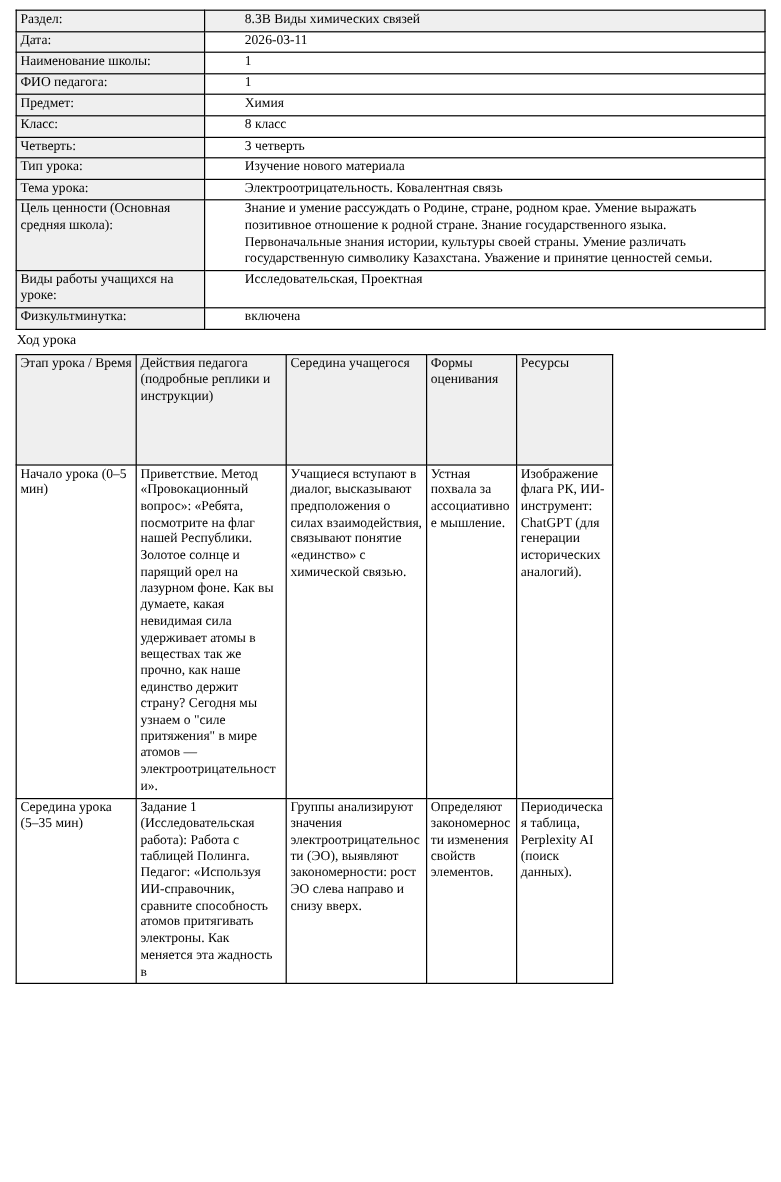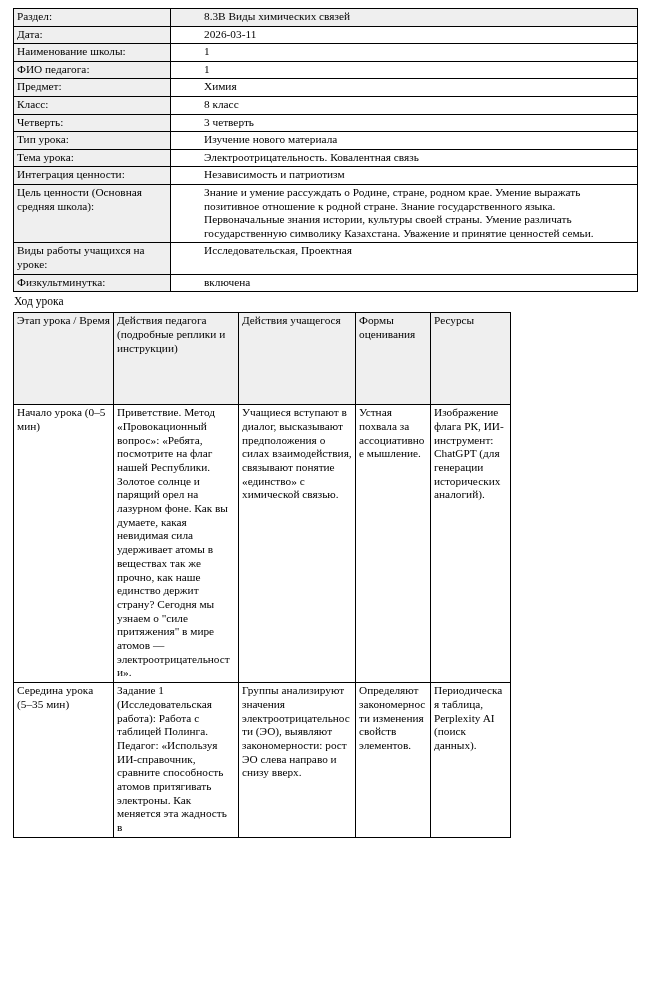--- a/index.html
+++ b/index.html
@@ -123,24 +123,20 @@
       </tr>
       <tr>
         <td class="key">Тип урока:</td>
         <td class="val">Изучение нового материала</td>
       </tr>
       <tr>
         <td class="key">Тема урока:</td>
         <td class="val">Электроотрицательность. Ковалентная связь</td>
       </tr>
       <tr>
-        <td class="key">Интеграция ценности:</td>
-        <td class="val">Независимость и патриотизм</td>
-      </tr>
-      <tr>
         <td class="key">Цель ценности (Основная средняя школа):</td>
         <td class="val">Знание и умение рассуждать о Родине, стране, родном крае. Умение выражать позитивное отношение к родной стране. Знание государственного языка. Первоначальные знания истории, культуры своей страны. Умение различать государственную символику Казахстана. Уважение и принятие ценностей семьи.</td>
       </tr>
       <tr>
         <td class="key">Виды работы учащихся на уроке:</td>
         <td class="val">Исследовательская, Проектная</td>
       </tr>
       <tr>
         <td class="key">Физкультминутка:</td>
         <td class="val">включена</td>
@@ -155,21 +151,21 @@
         <col class="c1">
         <col class="c2">
         <col class="c3">
         <col class="c4">
         <col class="c5">
       </colgroup>
     <thead>
       <tr>
         <td>Этап урока / Время</td>
         <td>Действия педагога (подробные реплики и инструкции)</td>
-        <td>Действия учащегося</td>
+        <td>Середина учащегося</td>
         <td>Формы оценивания</td>
         <td>Ресурсы</td>
       </tr>
     </thead>
     <tbody>
       <tr>
         <td>Начало урока (0–5 мин)</td>
         <td>Приветствие. Метод «Провокационный вопрос»: «Ребята, посмотрите на флаг нашей Республики. Золотое солнце и парящий орел на лазурном фоне. Как вы думаете, какая невидимая сила удерживает атомы в веществах так же прочно, как наше единство держит страну? Сегодня мы узнаем о "силе притяжения" в мире атомов — электроотрицательности».</td>
         <td>Учащиеся вступают в диалог, высказывают предположения о силах взаимодействия, связывают понятие «единство» с химической связью.</td>
         <td>Устная похвала за ассоциативное мышление.</td>

